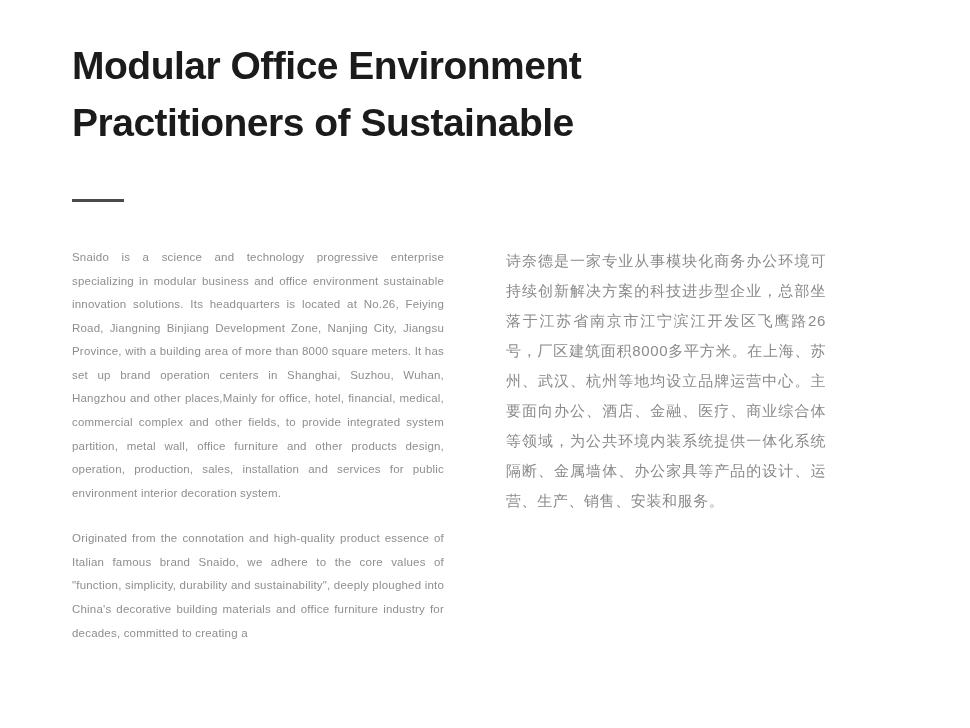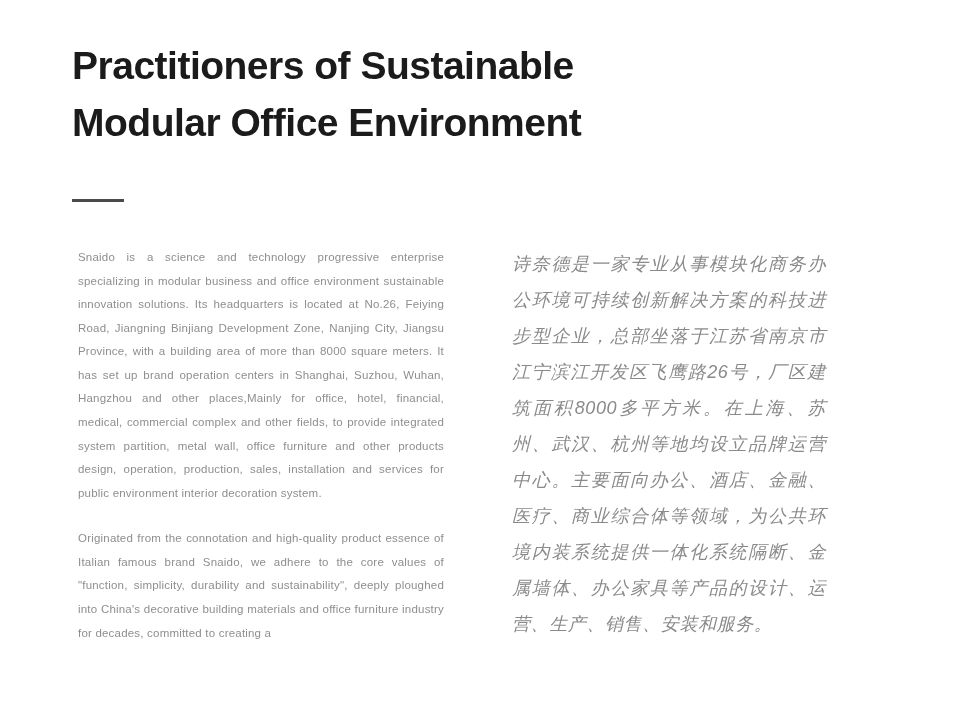--- a/index.html
+++ b/index.html
@@ -57,47 +57,46 @@
     display: flex;
     gap: 62px;
   }
   .col {
     width: 372px;
   }
   .col.cn {
     width: 320px;
   }
   .col p {
-    margin: 0 0 22px 6px;
+    margin: 0 0 22px 0;
     text-align: justify;
     color: #8e8e8e;
     font-size: 11.5px;
     line-height: 2.05;
     letter-spacing: 0.2px;
   }
   .col.cn p {
     color: #8a8a8a;
-    font-size: 18px;
+    font-size: 15px;
     line-height: 2.0;
     letter-spacing: 0.6px;
     text-align: justify;
-    font-style: italic;
   }
   .col p:last-child {
     margin-bottom: 0;
   }
 </style>
 </head>
 <body>
 
 <div class="page">
 
   <div class="headline">
+    <span class="line">Modular Office Environment</span>
     <span class="line">Practitioners of Sustainable</span>
-    <span class="line">Modular Office Environment</span>
   </div>
 
   <div class="rule"></div>
 
 
   <div class="columns">
     <div class="col en">
       <p>Snaido is a science and technology progressive enterprise specializing in modular business and office environment sustainable innovation solutions. Its headquarters is located at No.26, Feiying Road, Jiangning Binjiang Development Zone, Nanjing City, Jiangsu Province, with a building area of more than 8000 square meters. It has set up brand operation centers in Shanghai, Suzhou, Wuhan, Hangzhou and other places,Mainly for office, hotel, financial, medical, commercial complex and other fields, to provide integrated system partition, metal wall, office furniture and other products design, operation, production, sales, installation and services for public environment interior decoration system.</p>
       <p>Originated from the connotation and high-quality product essence of Italian famous brand Snaido, we adhere to the core values of "function, simplicity, durability and sustainability", deeply ploughed into China's decorative building materials and office furniture industry for decades, committed to creating a</p>
     </div>

